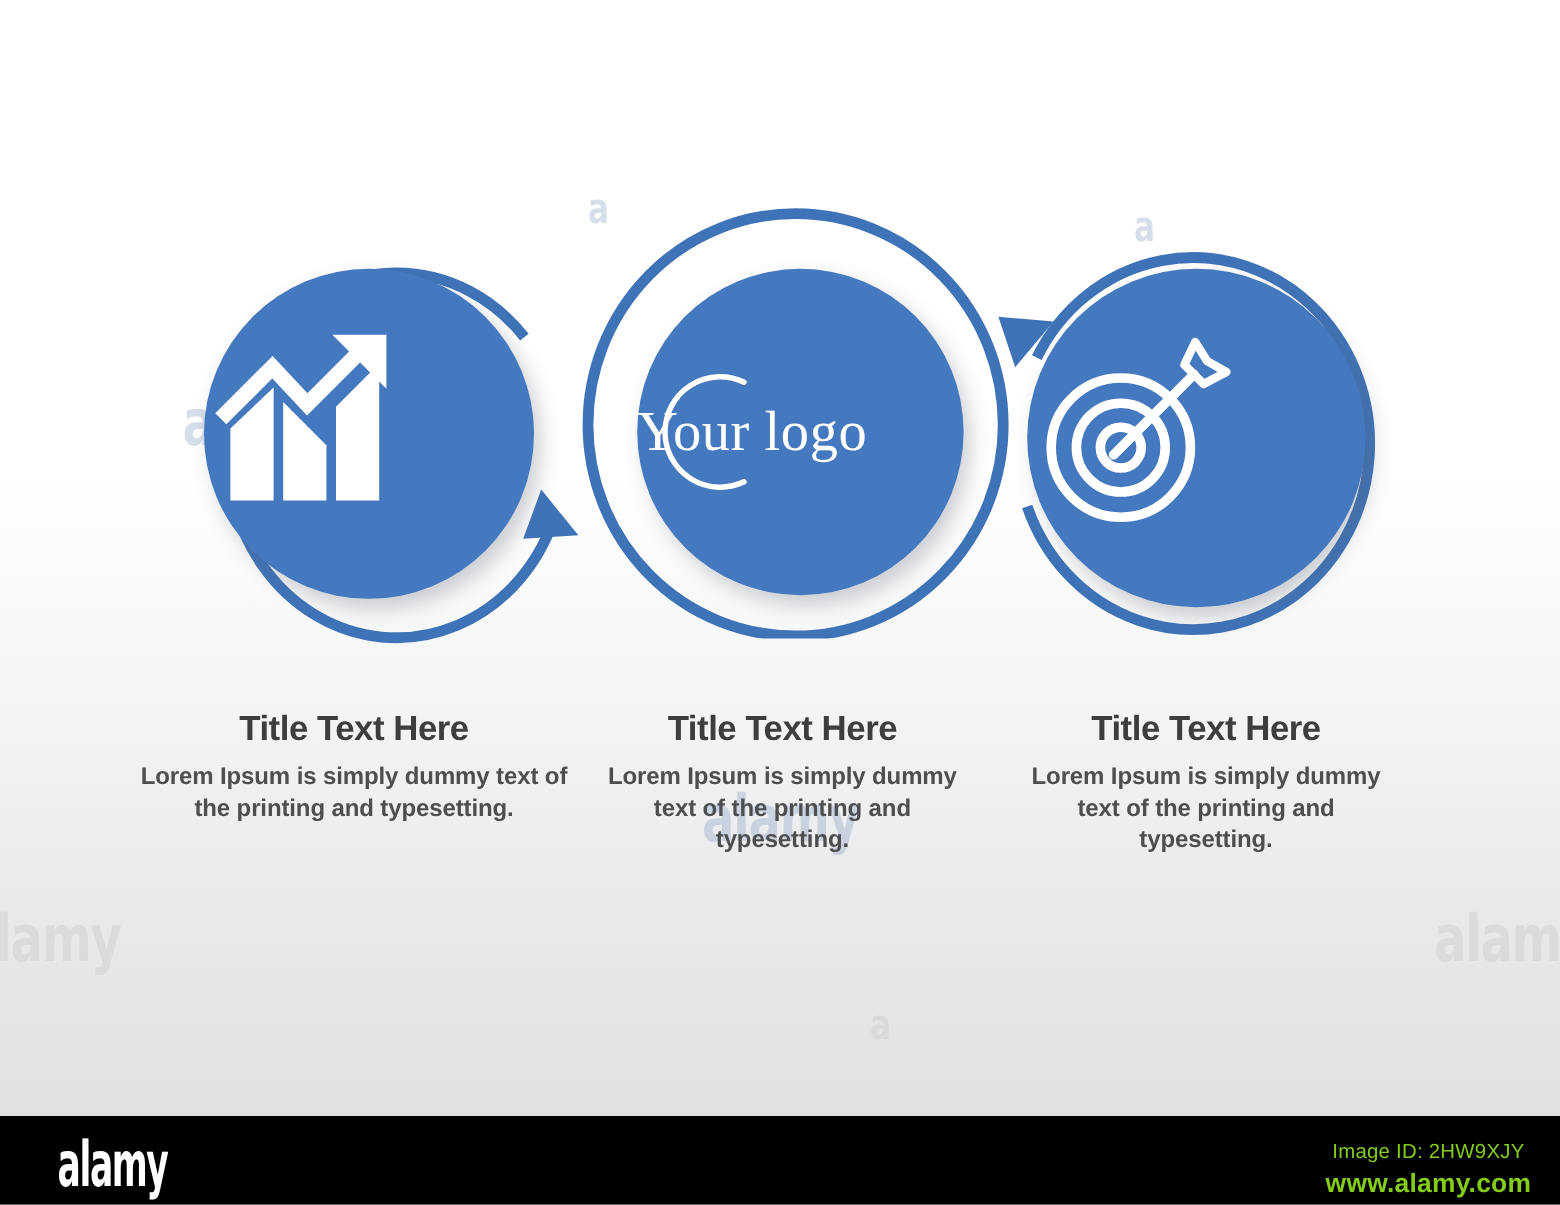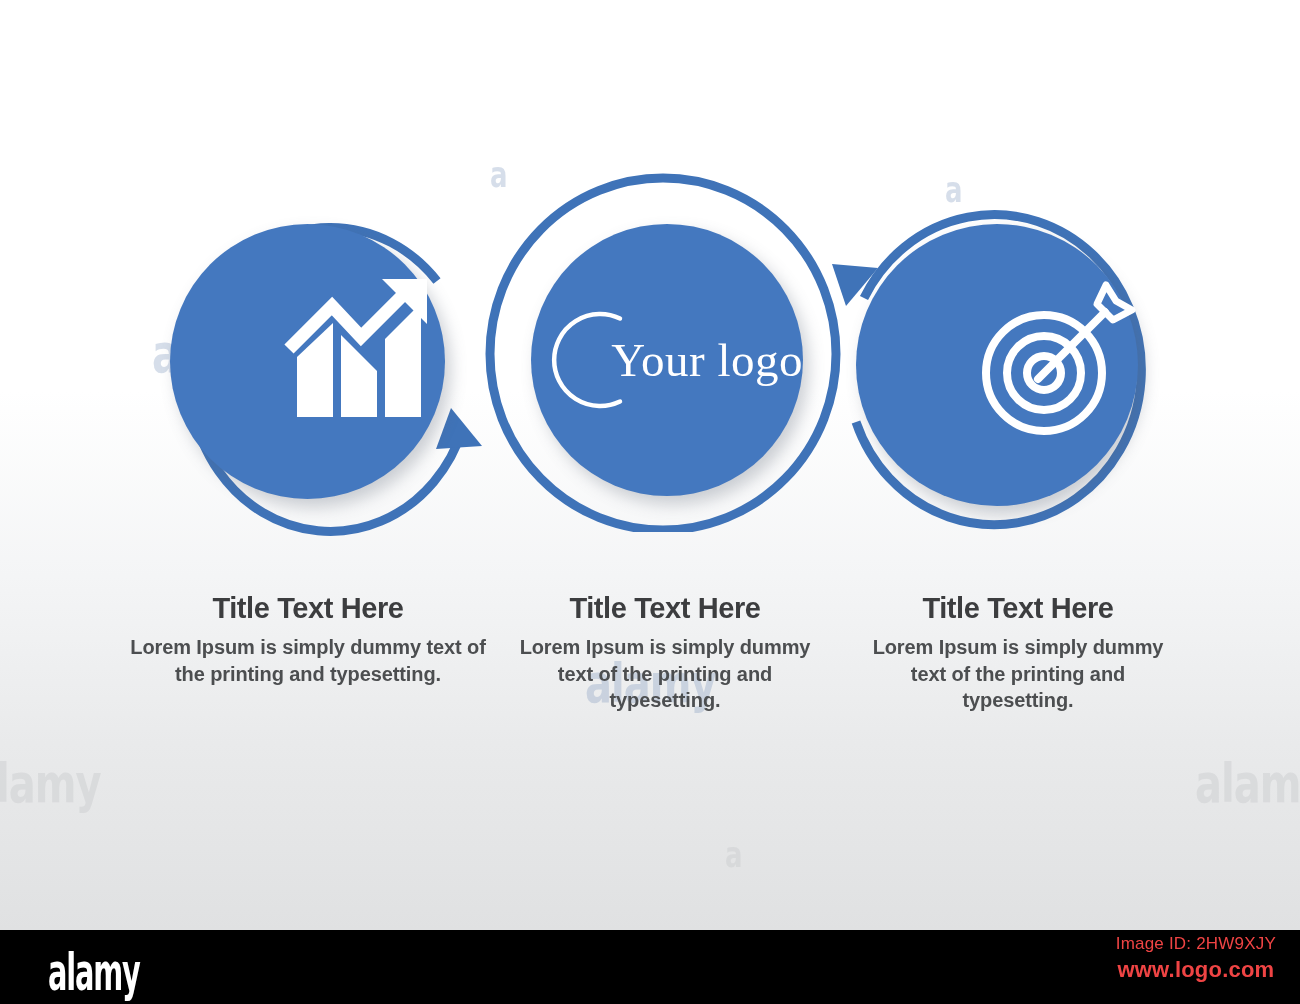--- a/index.html
+++ b/index.html
@@ -54,21 +54,21 @@
   .ringwrap.mid { width:360px; height:360px; }
 
   .ringsvg { position:absolute; left:0; top:0; }
 
   
   .disc {
     position:absolute;
     border-radius:50%;
     background:#4478bf;
     box-shadow:6px 8px 16px rgba(90,100,115,.30);
-    display:flex; align-items:center; justify-content:flex-end;
+    display:flex; align-items:center; justify-content:flex-start;
   }
   .disc-1 { left:50px; top:52px; width:275px; height:275px; }
   .disc-2 { left:48px; top:52px; width:272px; height:272px; }
   .disc-3 { left:36px; top:52px; width:282px; height:282px; }
 
   .logo-text {
     position:relative;
     color:#ffffff;
     font-family:"Liberation Serif", serif;
     font-size:47px;
@@ -82,21 +82,20 @@
     left:-7px; top:50%;
     transform:translateY(-50%);
     z-index:1;
   }
 
   
   .caption {
     position:absolute;
     text-align:center;
     top:592px;
-    margin-left:13px;
   }
   .cap-1 { left:110px; width:370px; }
   .cap-2 { left:487px; width:330px; }
   .cap-3 { left:855px; width:300px; }
 
   .cap-title {
     font-size:29px;
     font-weight:bold;
     color:#3c3d3f;
     letter-spacing:-.4px;
@@ -123,23 +122,23 @@
     color:#ffffff;
     font-family:"DejaVu Sans", sans-serif;
     font-weight:bold;
     font-size:36px;
     letter-spacing:-1.5px;
     transform:scaleY(1.45) scaleX(.8);
     transform-origin:left top;
   }
   .footer-right {
     position:absolute;
-    right:24px; top:4px;
+    right:24px; top:20px;
     text-align:center;
-    color:#ef4444;
+    color:#84cc16;
   }
   .f-imageid { font-size:17px; font-weight:normal; letter-spacing:.2px; }
   .f-url     { font-size:22px; font-weight:bold; margin-top:3px; letter-spacing:.2px; }
 </style>
 </head>
 <body>
 
 <div class="canvas">
 
   <div class="wm big" style="left:152px; top:330px;">alamy</div>
@@ -232,15 +231,15 @@
       <div class="cap-body">Lorem Ipsum is simply dummy text of the printing and typesetting.</div>
     </div>
 
   </div>
 </div>
 
 <div class="footer">
   <div class="alamy-logo">alamy</div>
   <div class="footer-right">
     <div class="f-imageid">Image ID: 2HW9XJY</div>
-    <div class="f-url">www.logo.com</div>
+    <div class="f-url">www.alamy.com</div>
   </div>
 </div>
 
 </body></html>

